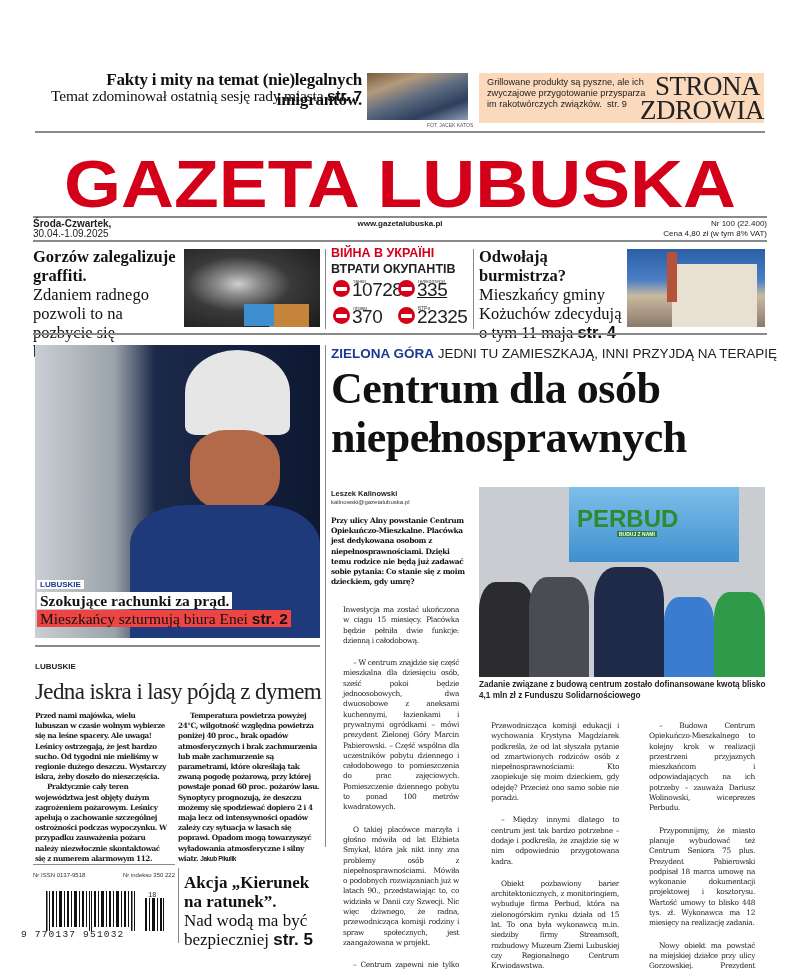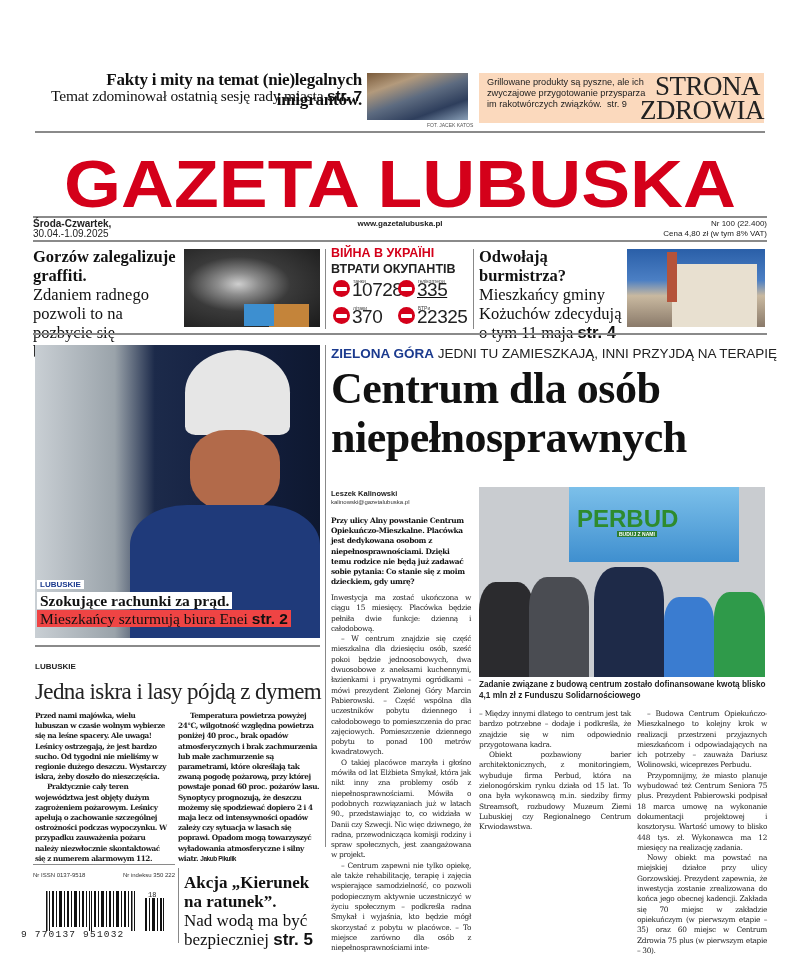--- a/index.html
+++ b/index.html
@@ -40,21 +40,21 @@
   .odw-s{left:479px;top:285px;width:150px;font-family:"Liberation Serif",serif;font-size:16.5px;line-height:19px;}
 
   .kicker{left:331px;top:346px;font-family:"Liberation Sans",sans-serif;font-size:13.5px;color:#222;white-space:nowrap;}
   .kicker b{color:#1b3a8e;}
   .headline{left:331px;top:364px;width:460px;font-family:"Liberation Serif",serif;font-weight:bold;font-size:44px;line-height:49px;letter-spacing:-0.5px;}
 
   .author{left:331px;top:489px;font-family:"Liberation Sans",sans-serif;font-weight:bold;font-size:7.5px;color:#222;}
   .email{left:331px;top:499px;font-family:"Liberation Sans",sans-serif;font-size:6px;color:#333;}
   .lead{left:331px;top:516px;width:140px;font-family:"DejaVu Serif",serif;font-weight:bold;font-size:7.4px;line-height:10.2px;letter-spacing:-0.35px;}
   .body{position:absolute;font-family:"DejaVu Serif",serif;font-size:7.4px;line-height:10.3px;letter-spacing:-0.35px;text-align:justify;color:#222;}
-  .body p{margin:0;text-indent:0;}
+  .body p{margin:12px;text-indent:0;}
   .body p+p{text-indent:10px;}
   .body p.noind{text-indent:0;}
   .caption{left:479px;top:680px;width:300px;font-family:"Liberation Sans",sans-serif;font-weight:bold;font-size:8.2px;line-height:10.5px;color:#222;}
 
   .szok-kicker{left:37px;top:580px;background:#fff;padding:0 3px;font-family:"Liberation Sans",sans-serif;font-weight:bold;font-size:8px;color:#1b3a8e;}
   .szok-h{left:37px;top:592px;background:#fff;padding:0 3px;font-family:"Liberation Serif",serif;font-weight:bold;font-size:15.5px;line-height:17px;}
   .szok-s{left:37px;top:610px;background:#ef4444;padding:0 3px;font-family:"Liberation Serif",serif;font-size:15.5px;line-height:17px;}
 
   .lub-kicker{left:35px;top:662px;font-family:"Liberation Sans",sans-serif;font-weight:bold;font-size:8px;color:#222;}
   .lub-h{left:35px;top:679px;font-family:"Liberation Serif",serif;font-size:23px;color:#222;white-space:nowrap;letter-spacing:-0.6px;}
@@ -177,20 +177,21 @@
   </div>
   <div style="position:absolute;left:0;top:95px;width:55px;height:95px;border-radius:30% 30% 0 0;background:#2b2b2e;"></div>
   <div style="position:absolute;left:50px;top:90px;width:60px;height:100px;border-radius:30% 30% 0 0;background:#4a4c52;"></div>
   <div style="position:absolute;left:115px;top:80px;width:70px;height:110px;border-radius:30% 30% 0 0;background:#1e2a48;"></div>
   <div style="position:absolute;left:185px;top:110px;width:50px;height:80px;border-radius:30% 30% 0 0;background:#3a7cd0;"></div>
   <div style="position:absolute;left:235px;top:105px;width:51px;height:85px;border-radius:30% 30% 0 0;background:#2f9a4a;"></div>
 </div>
 <div class="abs caption">Zadanie związane z budową centrum zostało dofinansowane kwotą blisko 4,1 mln zł z Funduszu Solidarnościowego</div>
 
 <div class="body" style="left:479px;top:709px;width:152px;">
+  <p>Przewodnicząca komisji edukacji i wychowania Krystyna Magdziarek podkreśla, że od lat słyszała pytanie od zmartwionych rodziców osób z niepełnosprawnościami: Kto zaopiekuje się moim dzieckiem, gdy odejdę? Przecież ono samo sobie nie poradzi.</p>
   <p>– Między innymi dlatego to centrum jest tak bardzo potrzebne – dodaje i podkreśla, że znajdzie się w nim odpowiednio przygotowana kadra.</p>
   <p>Obiekt pozbawiony barier architektonicznych, z monitoringiem, wybuduje firma Perbud, która na zielonogórskim rynku działa od 15 lat. To ona była wykonawcą m.in. siedziby firmy Streamsoft, rozbudowy Muzeum Ziemi Lubuskiej czy Regionalnego Centrum Krwiodawstwa.</p>
 </div>
 <div class="body" style="left:637px;top:709px;width:130px;">
   <p style="text-indent:10px">– Budowa Centrum Opiekuńczo-Mieszkalnego to kolejny krok w realizacji przestrzeni przyjaznych mieszkańcom i odpowiadających na ich potrzeby – zauważa Dariusz Wolinowski, wiceprezes Perbudu.</p>
   <p>Przypomnijmy, że miasto planuje wybudować też Centrum Seniora 75 plus. Prezydent Pabierowski podpisał 18 marca umowę na wykonanie dokumentacji projektowej i kosztorysu. Wartość umowy to blisko 448 tys. zł. Wykonawca ma 12 miesięcy na realizację zadania.</p>
   <p>Nowy obiekt ma powstać na miejskiej działce przy ulicy Gorzowskiej. Prezydent zapewnia, że inwestycja zostanie zrealizowana do końca jego obecnej kadencji. Zakłada się 70 miejsc w zakładzie opiekuńczym (w pierwszym etapie – 35) oraz 60 miejsc w Centrum Zdrowia 75 plus (w pierwszym etapie – 30).</p>
 </div>
 
 <div class="hr" style="left:35px;top:645px;width:285px;"></div>

